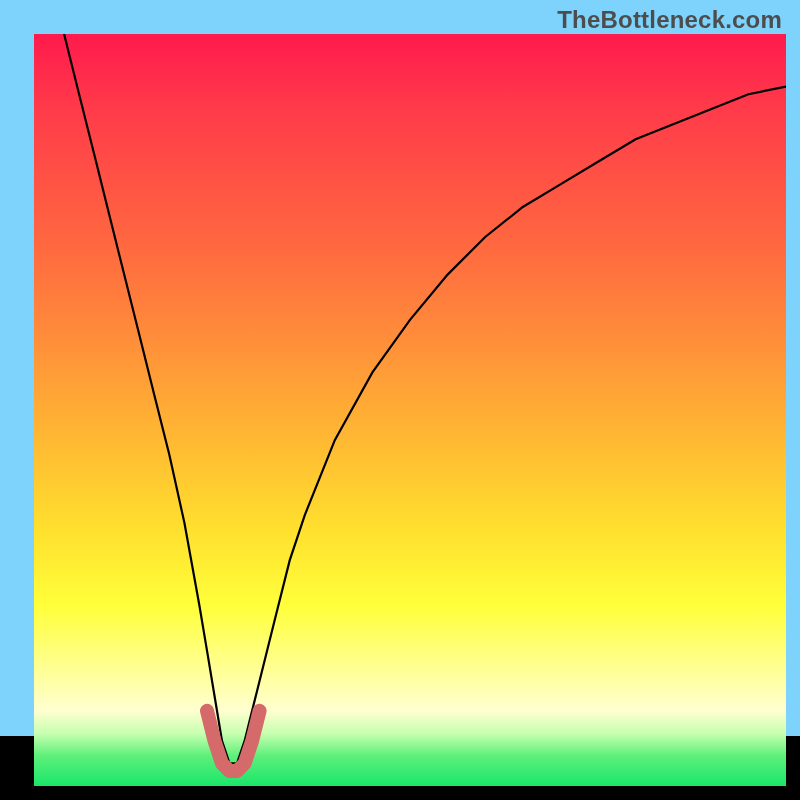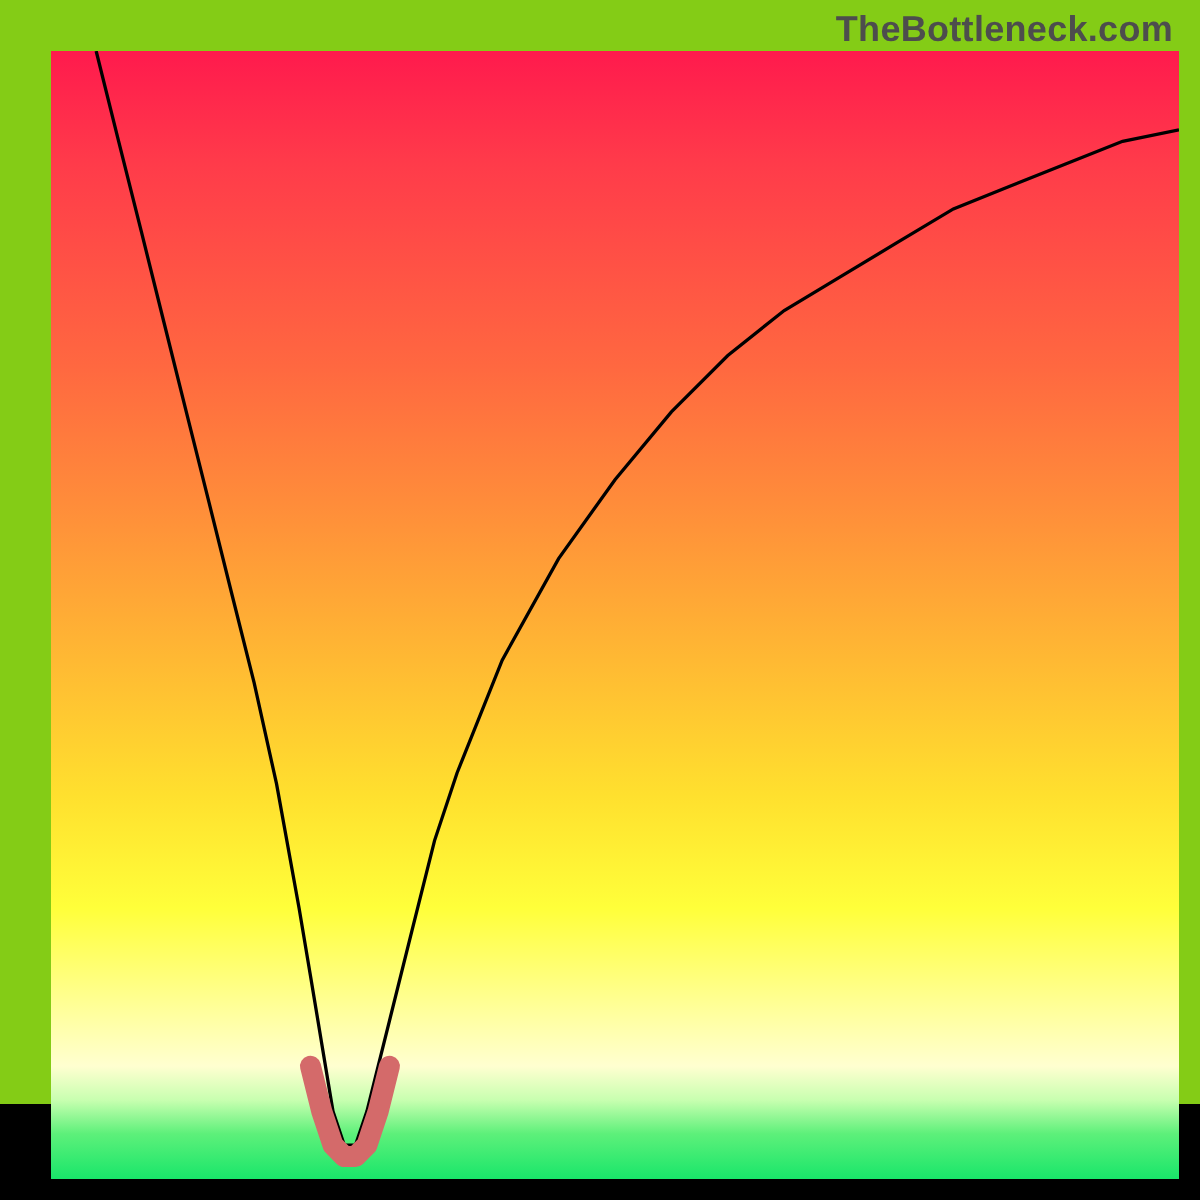--- a/index.html
+++ b/index.html
@@ -10,21 +10,21 @@
     overflow: hidden;
     background: #000;
     font-family: Arial, Helvetica, sans-serif;
   }
   .frame {
     position: absolute;
     left: 0;
     top: 0;
     width: 800px;
     height: 736px;
-    background: #84cc16;
+    background: #7dd3fc;
   }
   .plot-area {
     position: absolute;
     left: 34px;
     top: 34px;
     width: 752px;
     height: 752px;
     background: linear-gradient(to bottom,
       #ff1a4d 0%,
       #ff3b4a 10%,

